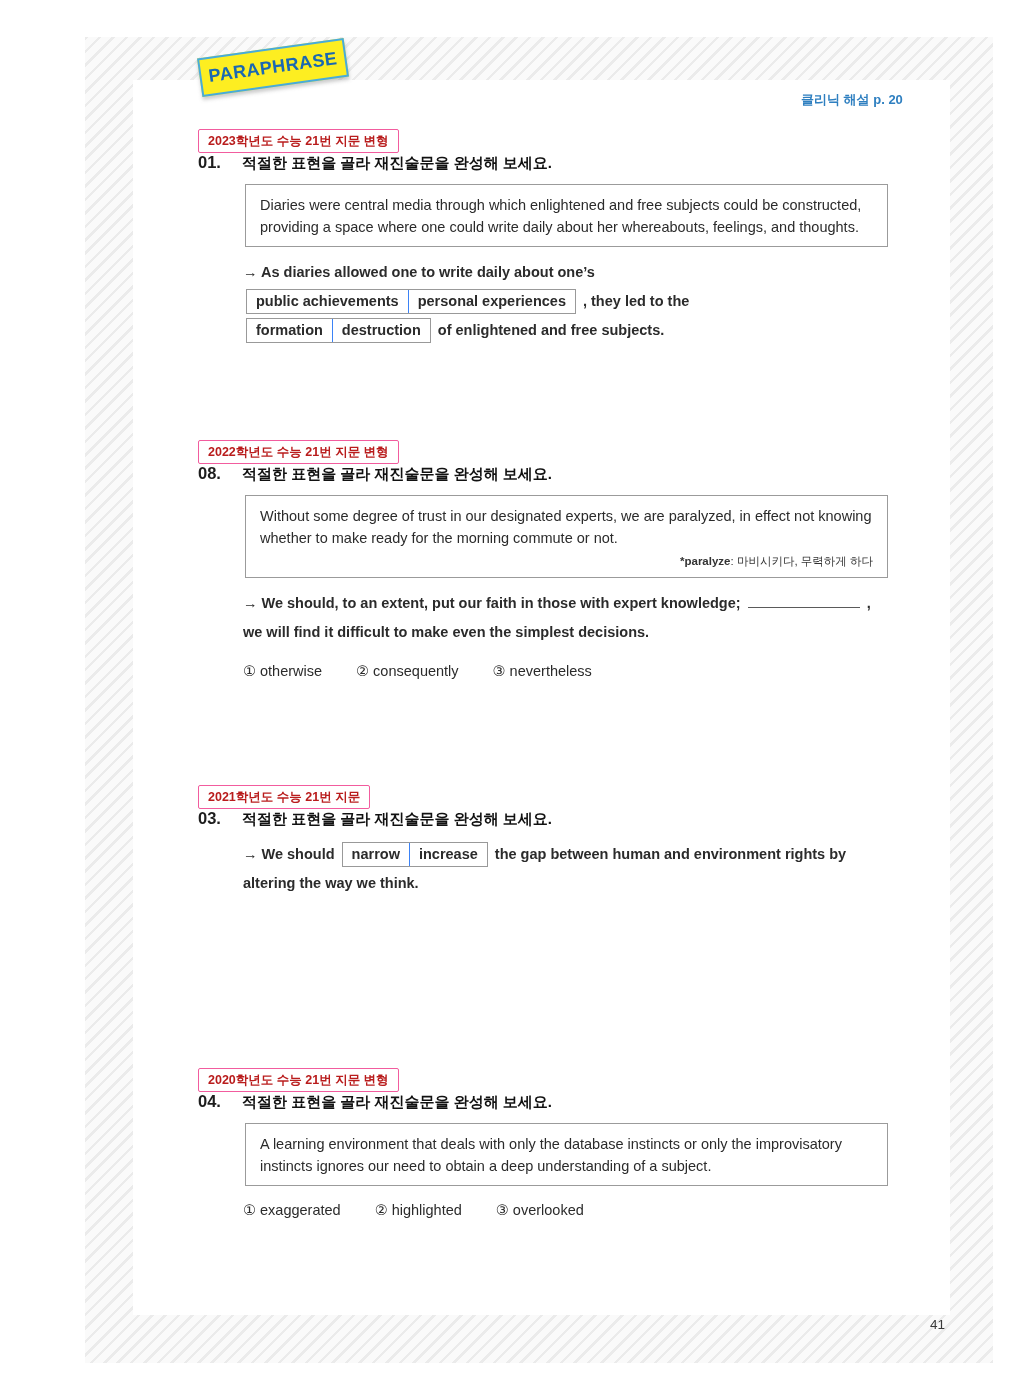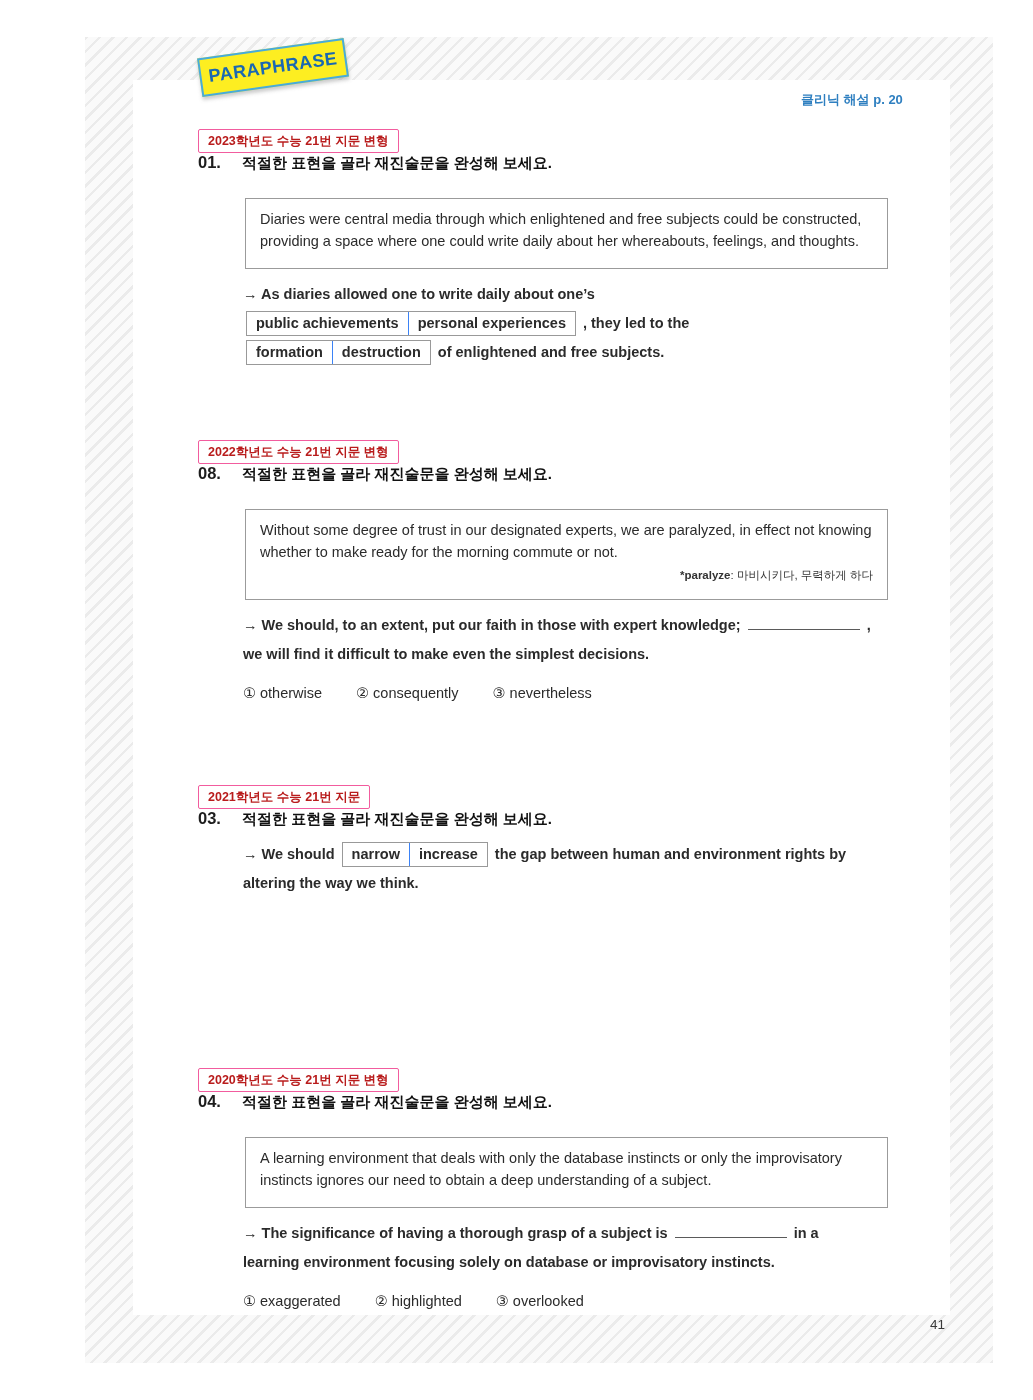--- a/index.html
+++ b/index.html
@@ -31,21 +31,21 @@
 
   .tag {
     display:inline-block; border:1px solid #f25c9e; color:#b91c1c;
     font-size:12.5px; font-weight:bold; padding:3px 9px 2px; border-radius:2px;
     background:#ffffff;
   }
   .qrow { white-space:nowrap; }
   .qnum { display:inline-block; width:44px; font-size:16.5px; font-weight:bold; color:#1d1d1d; }
   .qinstr { font-size:15px; font-weight:bold; color:#111111; }
 
-  .pbox { margin:25px 0 0 47px; border:1px solid #9b9b9b; padding:9px 14px 16px; background:#ffffff; }
+  .pbox { margin:11px 0 0 47px; border:1px solid #9b9b9b; padding:9px 14px 8px; background:#ffffff; }
   .ptext { margin:0; font-size:14.5px; line-height:22px; color:#2b2b2b; }
   .footnote { text-align:right; font-size:11.5px; color:#333333; margin-top:5px; }
   .footnote .term { font-weight:bold; }
 
   .restate { margin:11px 12px 0 45px; font-size:14.5px; line-height:29px; color:#2b2b2b;font-weight:bold; }
   .choice { display:inline-flex; border:1px solid #999999; background:#ffffff; vertical-align:middle; margin:0 3px; position:relative; top:-1px; }
   .choice .cell { padding:0 9px; line-height:23px; font-size:14.5px; white-space:nowrap; }
   .choice .cell + .cell { border-left:1px solid #3b82f6; }
   .blank { display:inline-block; width:112px; border-bottom:1px solid #5a5a5a; height:12px; margin:0 3px; }
 
@@ -106,18 +106,17 @@
   </section>
 
   <section class="question q4">
     <div class="tag">2020학년도 수능 21번 지문 변형</div>
     <div class="qrow">
       <span class="qnum">04.</span><span class="qinstr">적절한 표현을 골라 재진술문을 완성해 보세요.</span>
     </div>
     <div class="pbox">
       <p class="ptext">A learning environment that deals with only the database instincts or only the improvisatory instincts ignores our need to obtain a deep understanding of a subject.</p>
     </div>
-    <p class="restate"><span>→ The significance of having a thorough grasp of a subject is </span><span class="blank"></span><span> in a learning environment focusing solely on database or improvisatory instincts.</span></p>
     <p class="options"><span class="opt">① exaggerated</span><span class="opt">② highlighted</span><span class="opt">③ overlooked</span></p>
   </section>
 
   <div class="pagenum">41</div>
 </div>
 
 </body></html>

